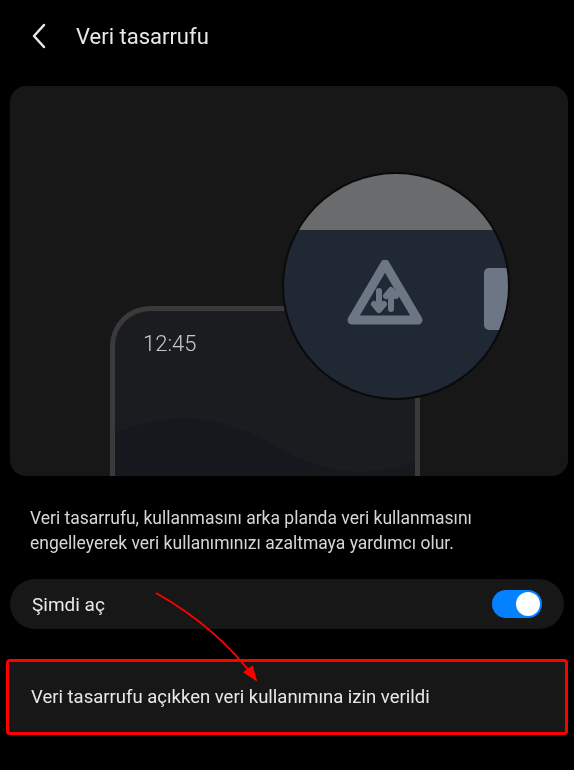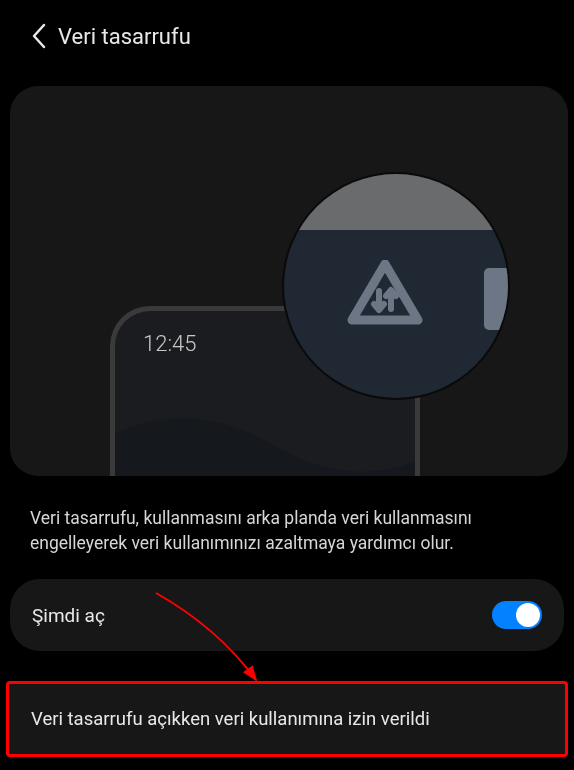--- a/index.html
+++ b/index.html
@@ -21,27 +21,27 @@
     width: 36px;
     height: 36px;
     display: flex;
     align-items: center;
     justify-content: center;
     cursor: pointer;
   }
   .page-title {
     font-size: 22px;
     font-weight: 400;
-    margin-left: 0;
+    margin-left: 18px;
     color: #e8e8e8;
   }
   .illustration-card {
     margin: 18px 6px 0 10px;
     background: #171717;
-    border-radius: 28px;
+    border-radius: 16px;
     height: 390px;
     position: relative;
     overflow: hidden;
   }
   .phone-frame {
     position: absolute;
     left: 100px;
     bottom: -30px;
     width: 310px;
     height: 200px;
@@ -101,21 +101,21 @@
   .description {
     padding: 30px 30px 20px 30px;
     font-size: 17.5px;
     line-height: 1.4;
     color: #d6d6d6;
   }
   .toggle-row {
     margin: 4px 10px 0 10px;
     background: #171717;
     border-radius: 30px;
-    height: 72px;
+    height: 50px;
     display: flex;
     align-items: center;
     justify-content: space-between;
     padding: 0 22px 0 22px;
     cursor: pointer;
   }
   .toggle-label {
     font-size: 19px;
     color: #e8e8e8;
   }

